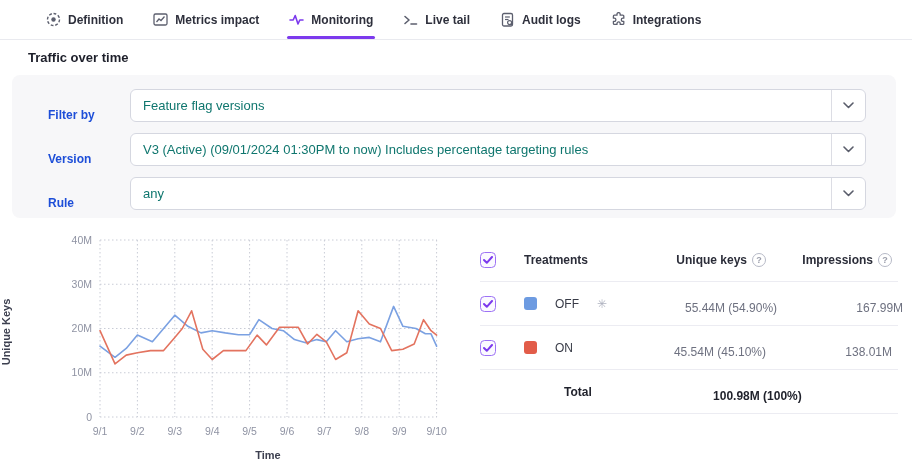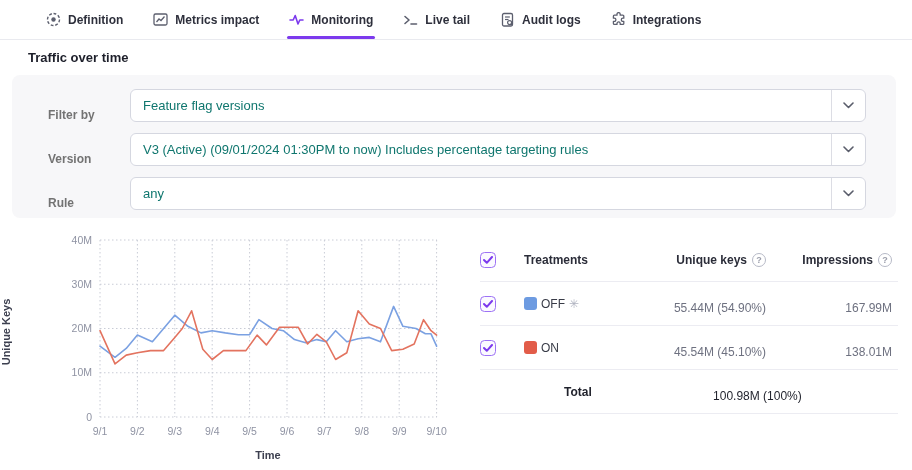--- a/index.html
+++ b/index.html
@@ -18,21 +18,21 @@
   .tab.active::after { content:""; position:absolute; left:0; right:0; bottom:0; height:3px;
                        background:#7c3aed; border-radius:3px; }
 
   
   .section-title { position:absolute; left:12px; top:50px; font-size:13px; font-weight:bold; color:#1d1f2a;margin-left:16px; }
 
   
   .filter-card { position:absolute; left:12px; top:75px; width:884px; height:143px;
                  background:#f7f7f9; border-radius:8px; padding:14px 30px 8px 36px; }
   .filter-row { display:flex; align-items:center; margin-bottom:11px; }
-  .filter-label { width:82px; font-size:12px; font-weight:bold; color:#737373; flex:none;margin-top:19px; }
+  .filter-label { width:82px; font-size:12px; font-weight:bold; color:#1d4ed8; flex:none;margin-top:19px; }
   .select { flex:1; height:33px; background:#fff; border:1px solid #d5d7e0; border-radius:6px;
             display:flex; align-items:center; cursor:pointer; overflow:hidden; }
   .select-value { flex:1; font-size:13px; color:#0f766e; padding-left:12px; white-space:nowrap;
                   overflow:hidden; text-overflow:ellipsis; }
   .select-caret { width:34px; align-self:stretch; border-left:1px solid #dcdde4; display:flex;
                   align-items:center; justify-content:center; color:#5a5d6b; flex:none; }
 
   
   .chart-svg { position:absolute; left:0; top:228px; }
   .chart-svg .grid { stroke:#c9ccd6; stroke-width:1; stroke-dasharray:1.5 2.5; fill:none; }
@@ -40,25 +40,25 @@
   .chart-svg .axis-title { fill:#3d4050; font-size:11px; font-weight:bold; font-family:"Liberation Sans", sans-serif; }
 
   
   .ttable { position:absolute; left:480px; top:238px; width:418px; font-size:12px; }
   .trow { display:grid; grid-template-columns:44px 1fr 170px 126px; align-items:center;
           height:44px; border-bottom:1px solid #ececf2; padding-right:6px; }
   .trow.theader { font-weight:bold; color:#2b2d39; }
   .trow.ttotal { border-bottom:1px solid #ececf2; font-weight:bold; color:#1f212b;gap:40px; }
   .cell-right { text-align:right; display:flex; justify-content:flex-end; align-items:center; gap:5px; }
   .val { color:#6e7180;margin-top:8px; }
-  .ttotal .val { color:#1f212b; font-weight:normal; }
+  .ttotal .val { color:#1f212b; font-weight:bold; }
   .checkbox { width:16px; height:16px; border:1.6px solid #9d72f5; border-radius:4.5px; background:#fbfaff;
               display:flex; align-items:center; justify-content:center; cursor:pointer; }
   .swatch { width:13px; height:13px; border-radius:3px; display:inline-block; flex:none; }
-  .treat-cell { display:flex; align-items:center; gap:4px; color:#383b47; }
+  .treat-cell { display:flex; align-items:center; gap:18px; color:#383b47; }
   .default-ind { color:#b0b3c0; font-size:12px; line-height:1; }
   .help { width:14px; height:14px; border-radius:50%; border:1px solid #b6b9c6; color:#9a9daa;
           font-size:9px; display:inline-flex; align-items:center; justify-content:center; flex:none; cursor:default; }
 </style>
 </head>
 <body>
 
 <div class="page">
 
   <div class="tabbar">

